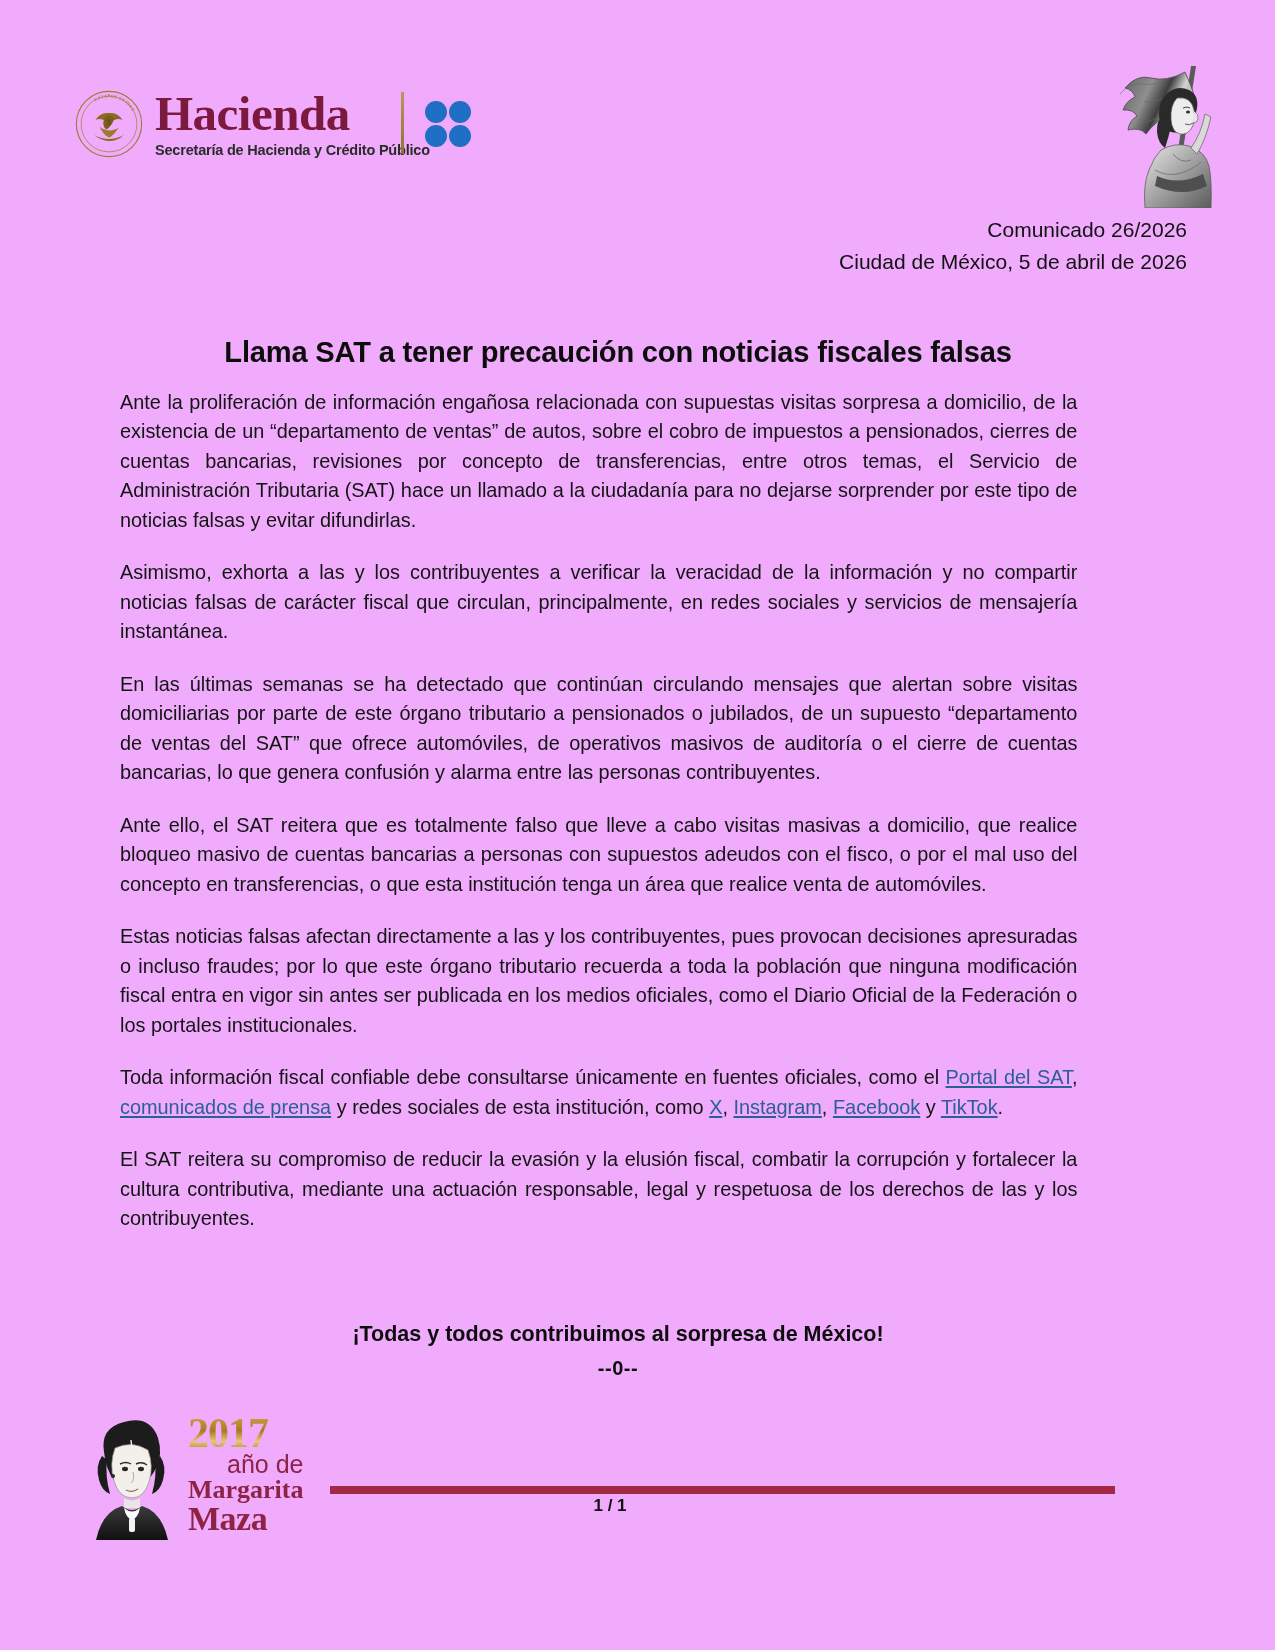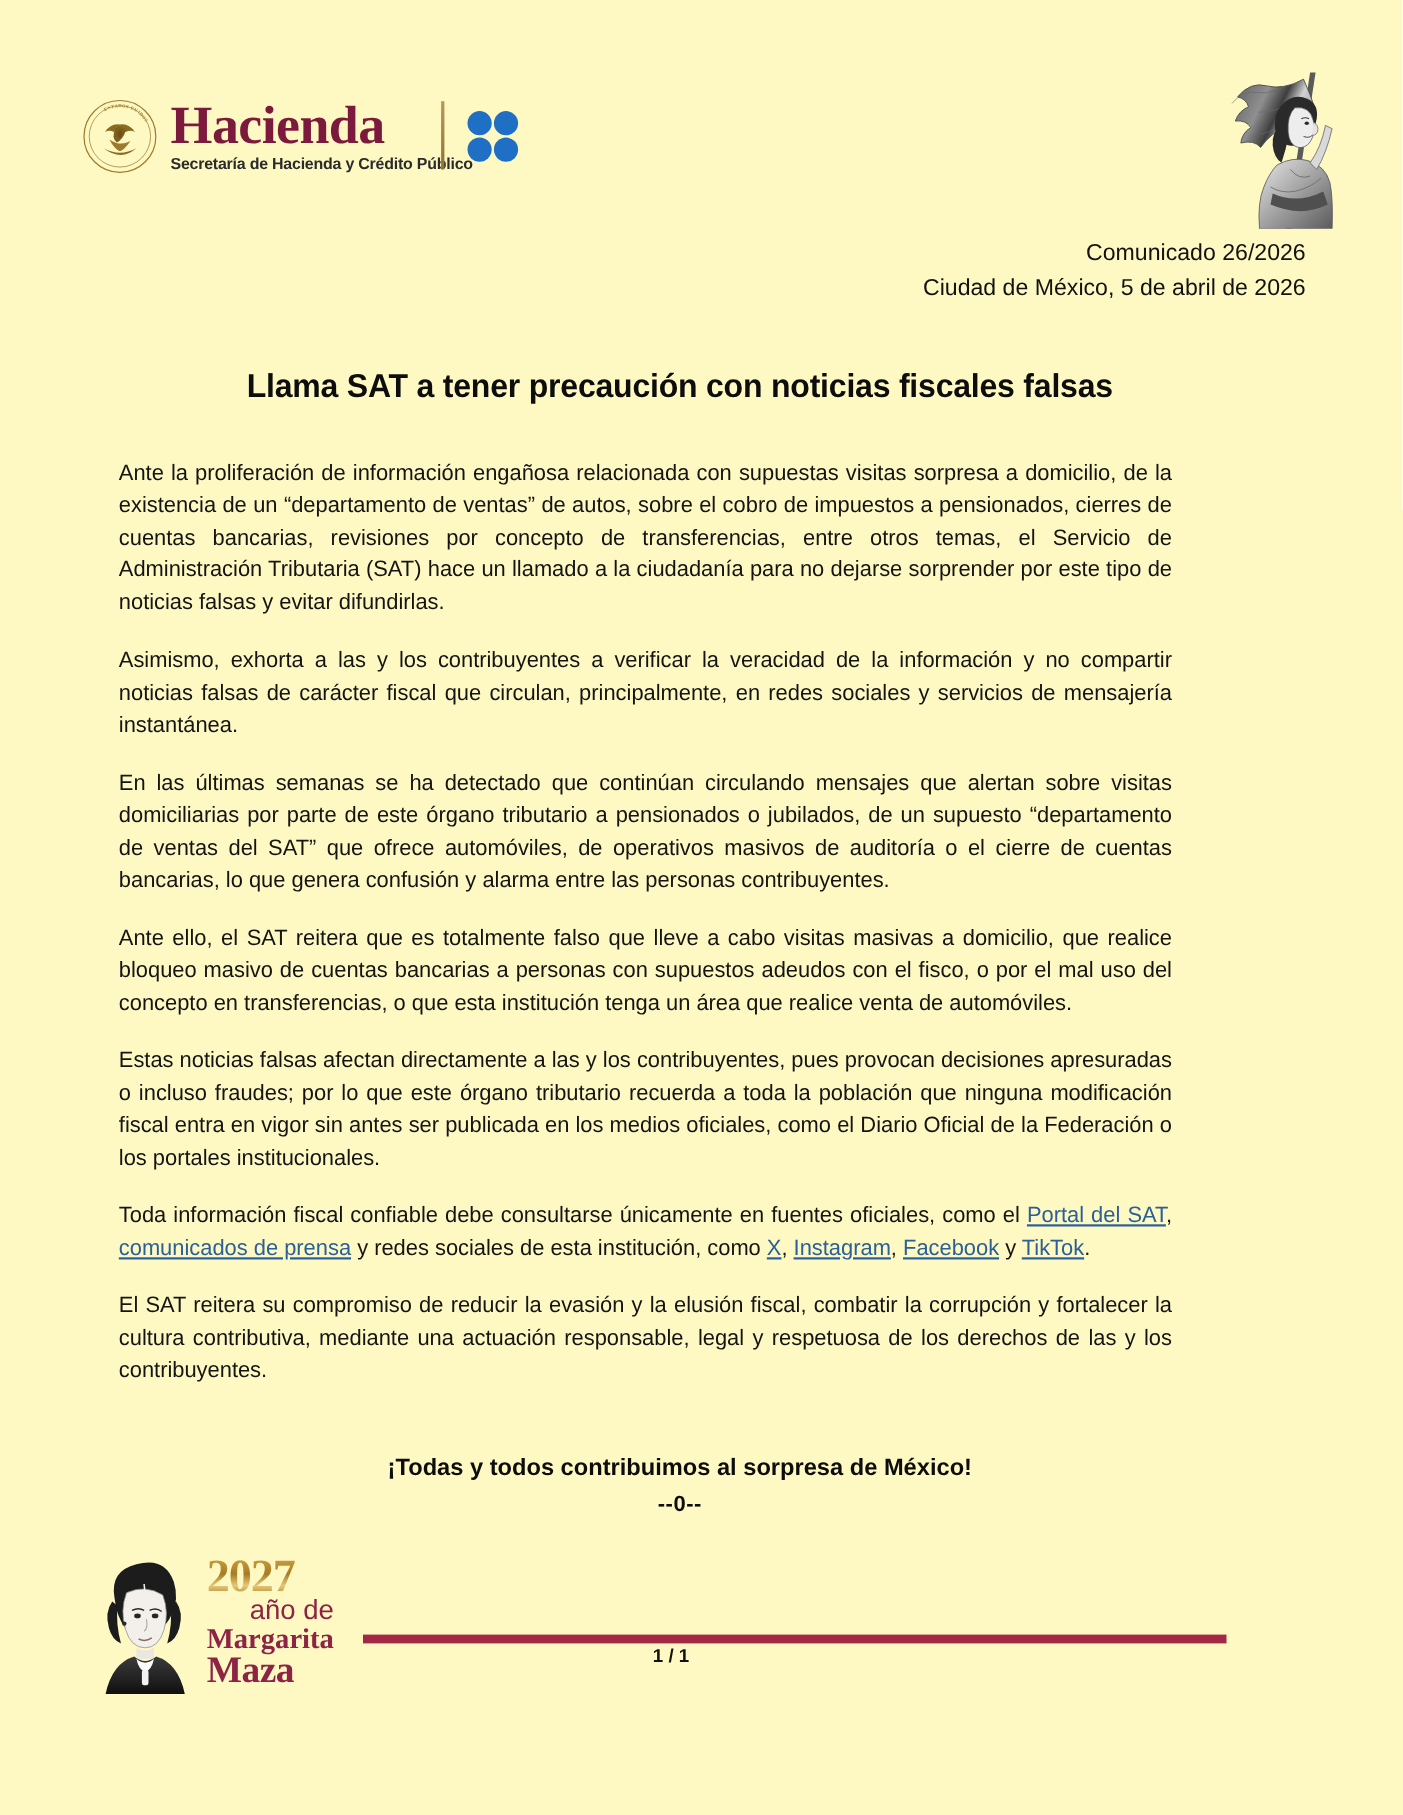--- a/index.html
+++ b/index.html
@@ -9,21 +9,21 @@
   }
   body {
     font-family: "Liberation Sans", sans-serif;
     color: #1a1a1a;
   }
   .page {
     position: relative;
     width: 1275px;
     height: 1650px;
     margin: 0 auto;
-    background: #fef9c3;
+    background: #f0abfc;
     overflow: hidden;
     box-sizing: border-box;
   }
 
   
   .header {
     position: absolute;
     top: 76px;
     left: 0;
     width: 1275px;
@@ -139,23 +139,22 @@
     color: #0d0d0d;
     letter-spacing: -0.2px;
     transform: scaleX(0.97);
     transform-origin: center;
   }
 
   
   .body-col {
     position: absolute;
     top: 388px;
-    left: 108px;
+    left: 120px;
     width: 972px;
-    margin-top: 28px;
   }
   .para {
     font-family: "Liberation Sans", sans-serif;
     font-size: 20.2px;
     line-height: 1.46;
     text-align: justify;
     color: #141414;
     margin: 0 0 23px 0;
     transform: scaleX(0.985);
     transform-origin: left top;
@@ -408,21 +407,21 @@
 
       <circle cx="31" cy="64" r="2" fill="#2a2a2a"></circle>
 
       <path d="M42 86 q8 5 16 0 l0 10 l-16 0 z" fill="#eae6e1"></path>
 
       <path d="M40 94 q10 8 20 0 q20 6 26 34 l-72 0 q6 -28 26 -34 z" fill="url(#dressG2)"></path>
       <path d="M42 96 q8 7 16 0 q-2 10 -8 12 q-6 -2 -8 -12 z" fill="#fbfbfb"></path>
       <rect x="47" y="106" width="6" height="14" rx="2" fill="#f3f3f3"></rect>
     </svg>
     <span class="margarita-text">
-      <span class="m-2026">2027</span>
+      <span class="m-2026">2017</span>
       <span class="m-anode">año de</span>
       <span class="m-name1">Margarita</span>
       <span class="m-name2">Maza</span>
     </span>
   </div>
 
   <div class="footer-rule"></div>
   <div class="page-num">1 / 1</div>
 
 </div>

